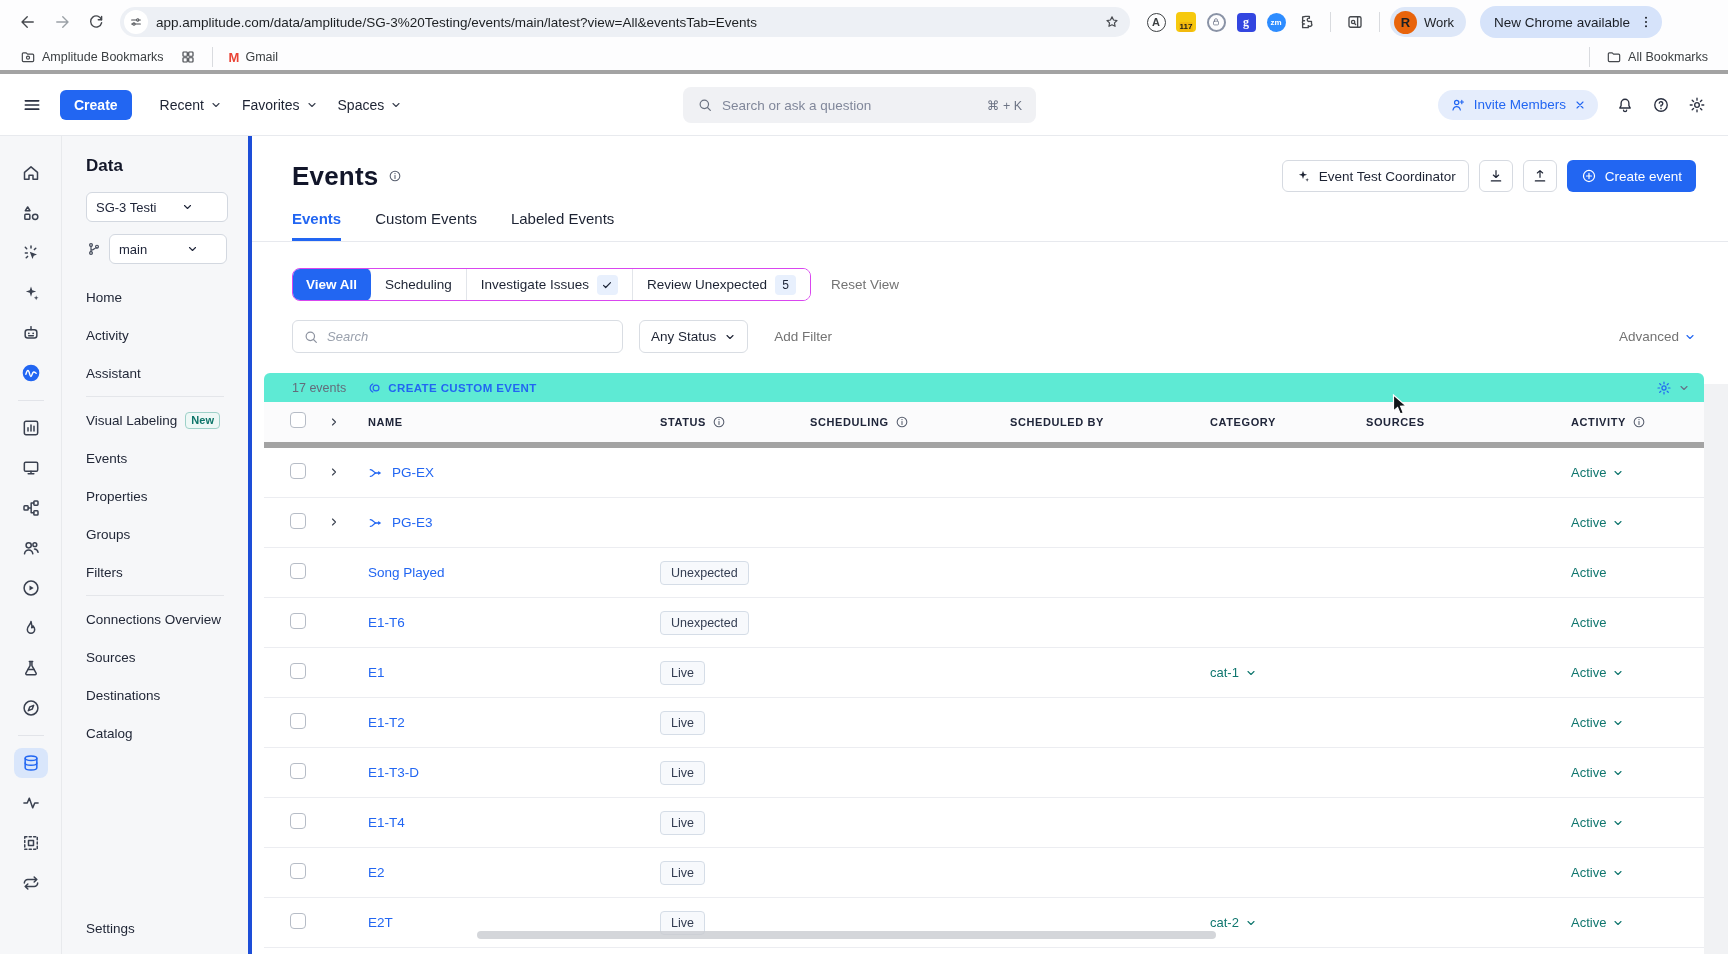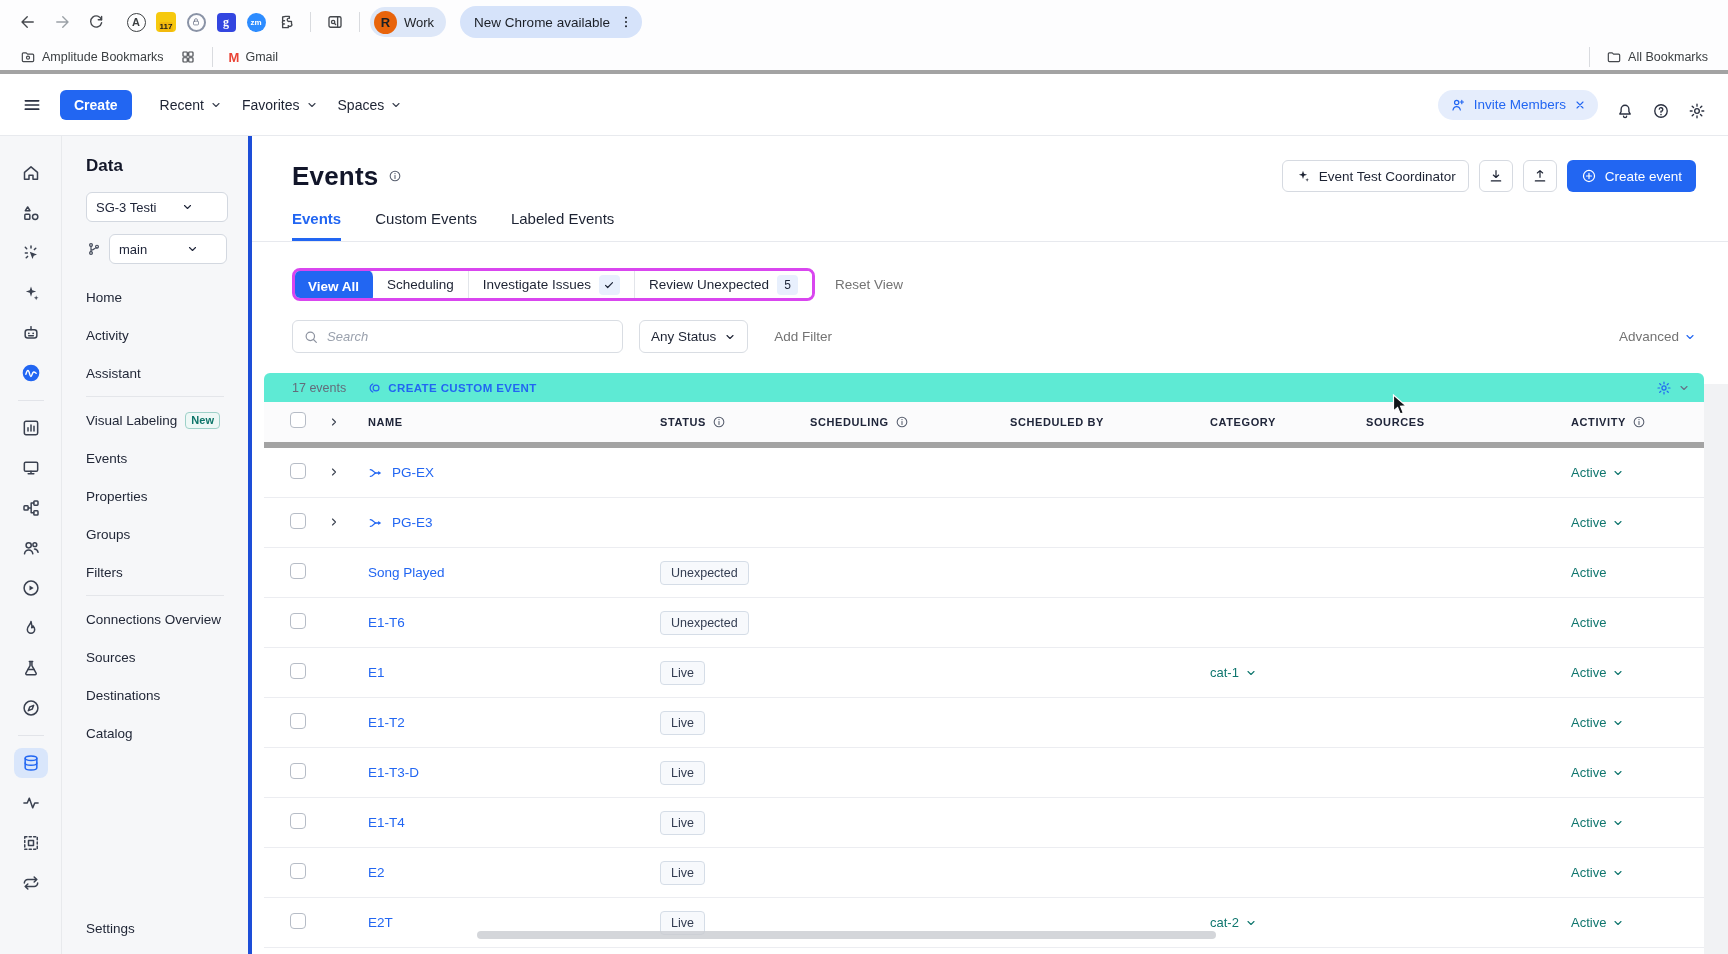--- a/index.html
+++ b/index.html
@@ -41,21 +41,21 @@
 
 .appnav{height:62px;background:#fff;border-bottom:1px solid #e8eaee;display:flex;align-items:center;padding:0 22px;position:relative}
 .hamburger{color:#2a3040;margin-right:18px}
 .btn-create{background:#2266f2;color:#fff;font-size:14px;font-weight:bold;border:none;border-radius:6px;height:30px;padding:0 14px;margin-right:18px}
 .nav-menu{display:flex;align-items:center;gap:6px;font-size:14px;color:#1d2333;padding:8px 10px}
 .nav-menu .ic{color:#3a4150}
 .searchbox{position:absolute;left:683px;top:13px;width:353px;height:36px;background:#f0f1f4;border-radius:8px;display:flex;align-items:center;gap:9px;padding:0 14px;color:#6b7280}
 .searchbox input{flex:1;border:none;background:transparent;outline:none;font-size:13.5px;color:#33394a;font-family:inherit}
 .searchbox input::placeholder{color:#80879a}
 .kbd{font-size:12.5px;color:#6d7485}
-.nav-right{margin-left:auto;display:flex;align-items:flex-end;gap:18px}
+.nav-right{margin-left:auto;display:flex;align-items:center;gap:18px}
 .invite-pill{height:30px;border-radius:15px;background:#e5edfc;color:#2266f2;display:flex;align-items:center;gap:8px;padding:0 12px;font-size:13.5px}
 .nav-iconbtn{color:#2a3040}
 
 
 .shell{display:flex;height:818px}
 .rail{width:62px;background:#f6f7f9;border-right:1px solid #e8eaed;display:flex;flex-direction:column;align-items:center;padding-top:22px}
 .rail-btn{width:34px;height:30px;margin-bottom:10px;border-radius:8px;display:flex;align-items:center;justify-content:center;color:#3a4150;background:transparent;border:none}
 .rail-btn .ic{width:20px;height:20px}
 .rail-btn.active{background:#d9e6fb;color:#2266f2}
 .rail-div{width:26px;height:1px;background:#e2e4e9;margin:2px 0 12px}
@@ -79,21 +79,21 @@
 .page-title{font-size:26px;font-weight:bold;color:#12162a;letter-spacing:.2px}
 .title-info{color:#565d6d;margin-left:10px}
 .head-actions{margin-left:auto;display:flex;align-items:center;gap:10px}
 .btn-outline{height:32px;border:1px solid #d6dae1;background:#fff;border-radius:6px;display:flex;align-items:center;gap:8px;padding:0 12px;font-size:13.5px;color:#1d2333;font-family:inherit}
 .btn-sq{width:34px;justify-content:center;padding:0}
 .btn-primary{height:32px;background:#2266f2;border:none;border-radius:6px;display:flex;align-items:center;gap:8px;padding:0 14px;font-size:13.5px;color:#fff;font-family:inherit}
 .tabs{display:flex;gap:34px;padding:18px 0 0 40px;border-bottom:1px solid #e7e9ee}
 .tab{font-size:15px;color:#1d2333;padding-bottom:11px;border-bottom:3px solid transparent}
 .tab.active{color:#2266f2;font-weight:bold;border-bottom-color:#2266f2}
 .views-row{display:flex;align-items:center;padding:26px 0 0 40px}
-.seg{display:flex;align-items:stretch;border:3px solid #d946ef;border-radius:8px;background:#fff;overflow:hidden;height:33px}
+.seg{display:flex;align-items:stretch;border:1px solid #d946ef;border-radius:8px;background:#fff;overflow:hidden;height:33px}
 .seg-btn{display:flex;align-items:center;gap:8px;padding:0 14px;font-size:13.5px;color:#1d2333;border-right:1px solid #e2e5ea;background:#fff;border-top:none;border-bottom:none;border-left:none;font-family:inherit}
 .seg-btn:last-child{border-right:none}
 .seg-btn.active{background:#2266f2;color:#fff;border-radius:7px;font-weight:bold;margin:-1px;height:33px}
 .mini-badge{background:#e8f0fd;border-radius:4px;min-width:21px;height:20px;display:flex;align-items:center;justify-content:center;font-size:12px;color:#1d2538;padding:0 4px}
 .link{color:#737373;font-size:13.5px;background:none;border:none;font-family:inherit}
 .reset-link{margin-left:20px}
 .filter-row{display:flex;align-items:center;padding:19px 32px 0 40px}
 .f-search{width:331px;height:33px;border:1px solid #d9dde3;border-radius:6px;display:flex;align-items:center;gap:8px;padding:0 10px;color:#8d93a0;background:#fff}
 .f-search input{flex:1;border:none;outline:none;background:transparent;font-size:13px;font-style:italic;color:#394052;font-family:inherit}
 .f-search input::placeholder{color:#9aa1ad;font-style:italic}
@@ -143,20 +143,37 @@
       </span>
     </span>
   <span class="nav-btn">
       <span class="ic i18">
         <svg viewBox="0 0 24 24" fill="none" stroke="currentColor" stroke-width="1.8" stroke-linecap="round" stroke-linejoin="round">
           <path d="M19.5 4.5V9h-4.5"></path>
           <path d="M19.3 9A7.4 7.4 0 1 0 19.5 13"></path>
         </svg>
       </span>
     </span>
+  <div class="omnibox">
+    <span class="site-chip">
+        <span class="ic i14">
+          <svg viewBox="0 0 24 24" fill="none" stroke="currentColor" stroke-width="1.8" stroke-linecap="round" stroke-linejoin="round">
+            <path d="M4.5 8.5h7.5M18 8.5h1.5M4.5 15.5h2M11 15.5h8.5"></path>
+            <circle cx="15" cy="8.5" r="2"></circle>
+            <circle cx="8.5" cy="15.5" r="2"></circle>
+          </svg>
+        </span>
+      </span>
+    <span class="url">app.amplitude.com/data/amplitude/SG-3%20Testing/events/main/latest?view=All&amp;eventsTab=Events</span>
+    <span class="omni-star ic i16">
+        <svg viewBox="0 0 24 24" fill="none" stroke="currentColor" stroke-width="1.8" stroke-linecap="round" stroke-linejoin="round">
+          <path d="M12 4.3l2.3 4.7 5.2.8-3.8 3.6.9 5.1-4.6-2.4-4.6 2.4.9-5.1L4.5 9.8l5.2-.8z"></path>
+        </svg>
+      </span>
+  </div>
   <div class="ext-row">
     <span class="ext">
         <span class="ext-a">A</span>
       </span>
     <span class="ext">
         <span class="ext-117">
           <b>117</b>
         </span>
       </span>
     <span class="ext">
@@ -272,20 +289,30 @@
       </span>
     </span>
   <span class="nav-menu">
       <span>Spaces</span>
       <span class="ic i12">
         <svg viewBox="0 0 24 24" fill="none" stroke="currentColor" stroke-width="1.8" stroke-linecap="round" stroke-linejoin="round">
           <path d="M6 9l6 6 6-6" stroke-width="2.2"></path>
         </svg>
       </span>
     </span>
+  <div class="searchbox">
+    <span class="ic i16">
+        <svg viewBox="0 0 24 24" fill="none" stroke="currentColor" stroke-width="1.8" stroke-linecap="round" stroke-linejoin="round">
+          <circle cx="11" cy="11" r="6.3"></circle>
+          <path d="M15.7 15.7 20 20"></path>
+        </svg>
+      </span>
+    <input placeholder="Search or ask a question" style="">
+    <span class="kbd">⌘ + K</span>
+  </div>
   <div class="nav-right">
     <span class="invite-pill">
       <span class="ic i16">
           <svg viewBox="0 0 24 24" fill="none" stroke="currentColor" stroke-width="1.8" stroke-linecap="round" stroke-linejoin="round">
             <circle cx="10" cy="8.3" r="3.2"></circle>
             <path d="M4.5 19.5c.6-3.3 2.7-5.1 5.5-5.1s4.9 1.8 5.5 5.1"></path>
             <path d="M17.7 5v5M15.2 7.5h5"></path>
           </svg>
         </span>
       <span>Invite Members</span>

